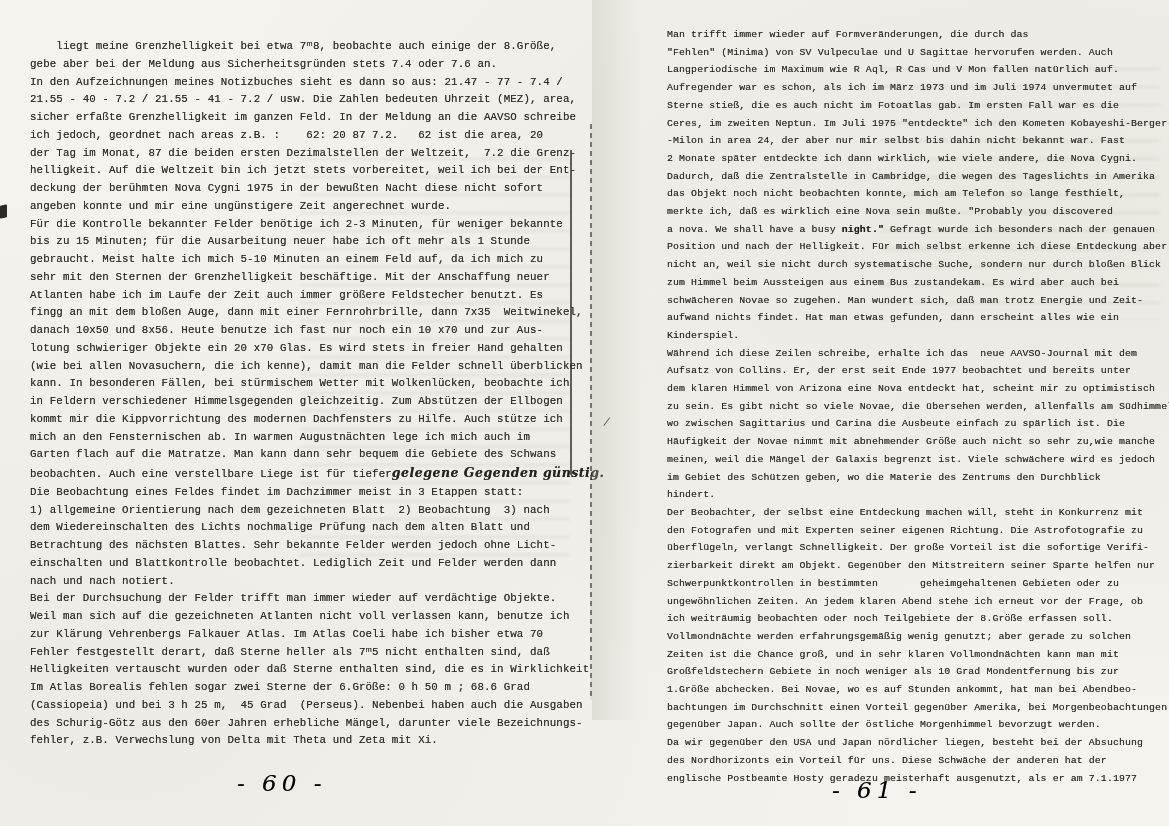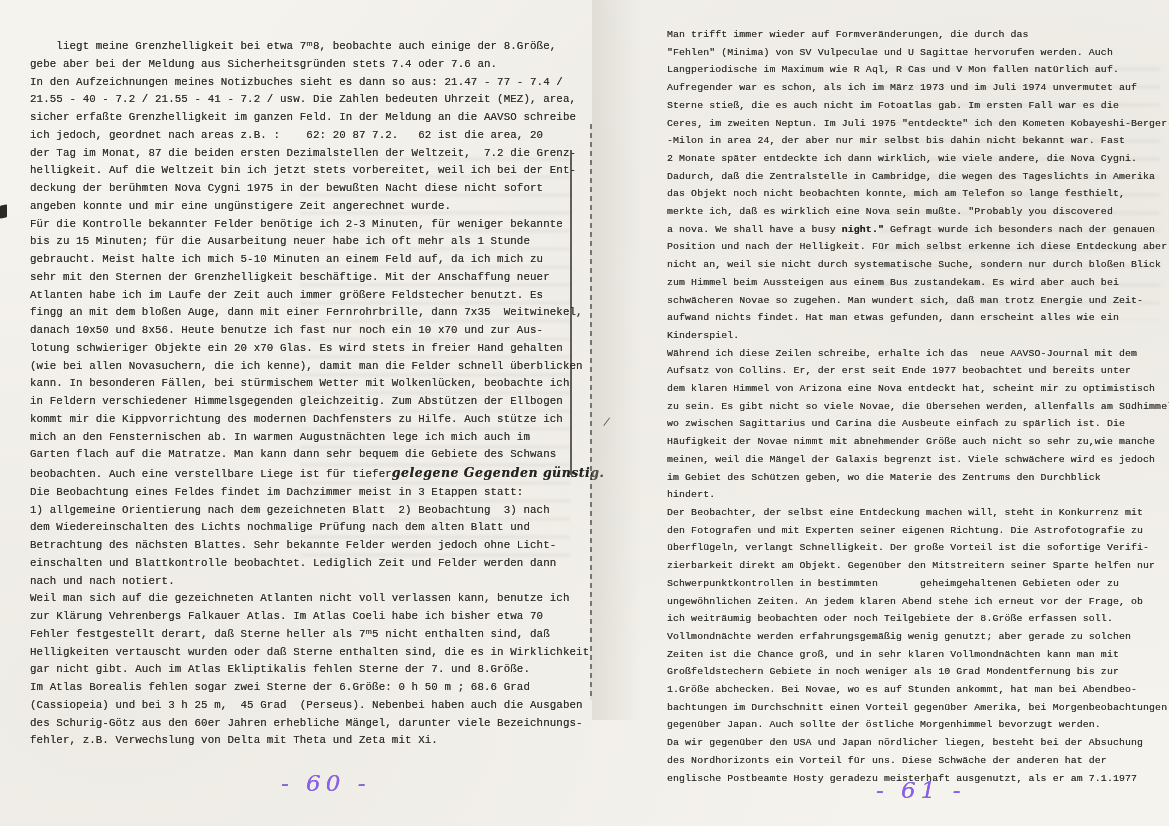--- a/index.html
+++ b/index.html
@@ -45,23 +45,22 @@
     color: #262420;
   }
   .bold { font-weight: bold; color: #1e1c19; }
 
   .page-number {
     position: absolute;
     font-family: "DejaVu Serif", serif;
     font-style: italic;
     font-size: 23px;
     letter-spacing: 5px;
-    color: #8b5cf6;
+    color: #000000;
     text-shadow: 0 0 0.6px rgba(45,42,38,0.6);
-    margin-left: 44px;
   }
   .page-number-left  { left: 237px; top: 770px; }
   .page-number-right { left: 832px; top: 777px; }
 
   
   .fold-line-solid {
     position: absolute; left: 570px; top: 150px;
     width: 2px; height: 325px;
     background: rgba(48,45,41,0.75);
   }
@@ -128,25 +127,25 @@
       <div class="line">kommt mir die Kippvorrichtung des modernen Dachfensters zu Hilfe. Auch stütze ich</div>
       <div class="line">mich an den Fensternischen ab. In warmen Augustnächten lege ich mich auch im</div>
       <div class="line">Garten flach auf die Matratze. Man kann dann sehr bequem die Gebiete des Schwans</div>
       <div class="line"><span>beobachten. Auch eine verstellbare Liege ist für tiefer</span><span class="hand">gelegene Gegenden günstig.</span></div>
       <div class="line">Die Beobachtung eines Feldes findet im Dachzimmer meist in 3 Etappen statt:</div>
       <div class="line">1) allgemeine Orientierung nach dem gezeichneten Blatt  2) Beobachtung  3) nach</div>
       <div class="line">dem Wiedereinschalten des Lichts nochmalige Prüfung nach dem alten Blatt und</div>
       <div class="line">Betrachtung des nächsten Blattes. Sehr bekannte Felder werden jedoch ohne Licht-</div>
       <div class="line">einschalten und Blattkontrolle beobachtet. Lediglich Zeit und Felder werden dann</div>
       <div class="line">nach und nach notiert.</div>
+      <div class="line">Bei der Durchsuchung der Felder trifft man immer wieder auf verdächtige Objekte.</div>
       <div class="line">Weil man sich auf die gezeichneten Atlanten nicht voll verlassen kann, benutze ich</div>
       <div class="line">zur Klärung Vehrenbergs Falkauer Atlas. Im Atlas Coeli habe ich bisher etwa 70</div>
       <div class="line">Fehler festgestellt derart, daß Sterne heller als 7ᵐ5 nicht enthalten sind, daß</div>
       <div class="line">Helligkeiten vertauscht wurden oder daß Sterne enthalten sind, die es in Wirklichkeit</div>
-      <div class="line">gar nicht gibt. Auch im Atlas Ekliptikalis fehlen Sterne der 7. und 8.Größe.</div>
       <div class="line">Im Atlas Borealis fehlen sogar zwei Sterne der 6.Größe: 0 h 50 m ; 68.6 Grad</div>
       <div class="line">(Cassiopeia) und bei 3 h 25 m,  45 Grad  (Perseus). Nebenbei haben auch die Ausgaben</div>
       <div class="line">des Schurig-Götz aus den 60er Jahren erhebliche Mängel, darunter viele Bezeichnungs-</div>
       <div class="line">fehler, z.B. Verwechslung von Delta mit Theta und Zeta mit Xi.</div>
     </div>
 
   <div class="page-number page-number-left">- 60 -</div>
 
   <div class="text-block page-right-text" id="right-lines">
       <div class="line">Man trifft immer wieder auf Formveränderungen, die durch das</div>

